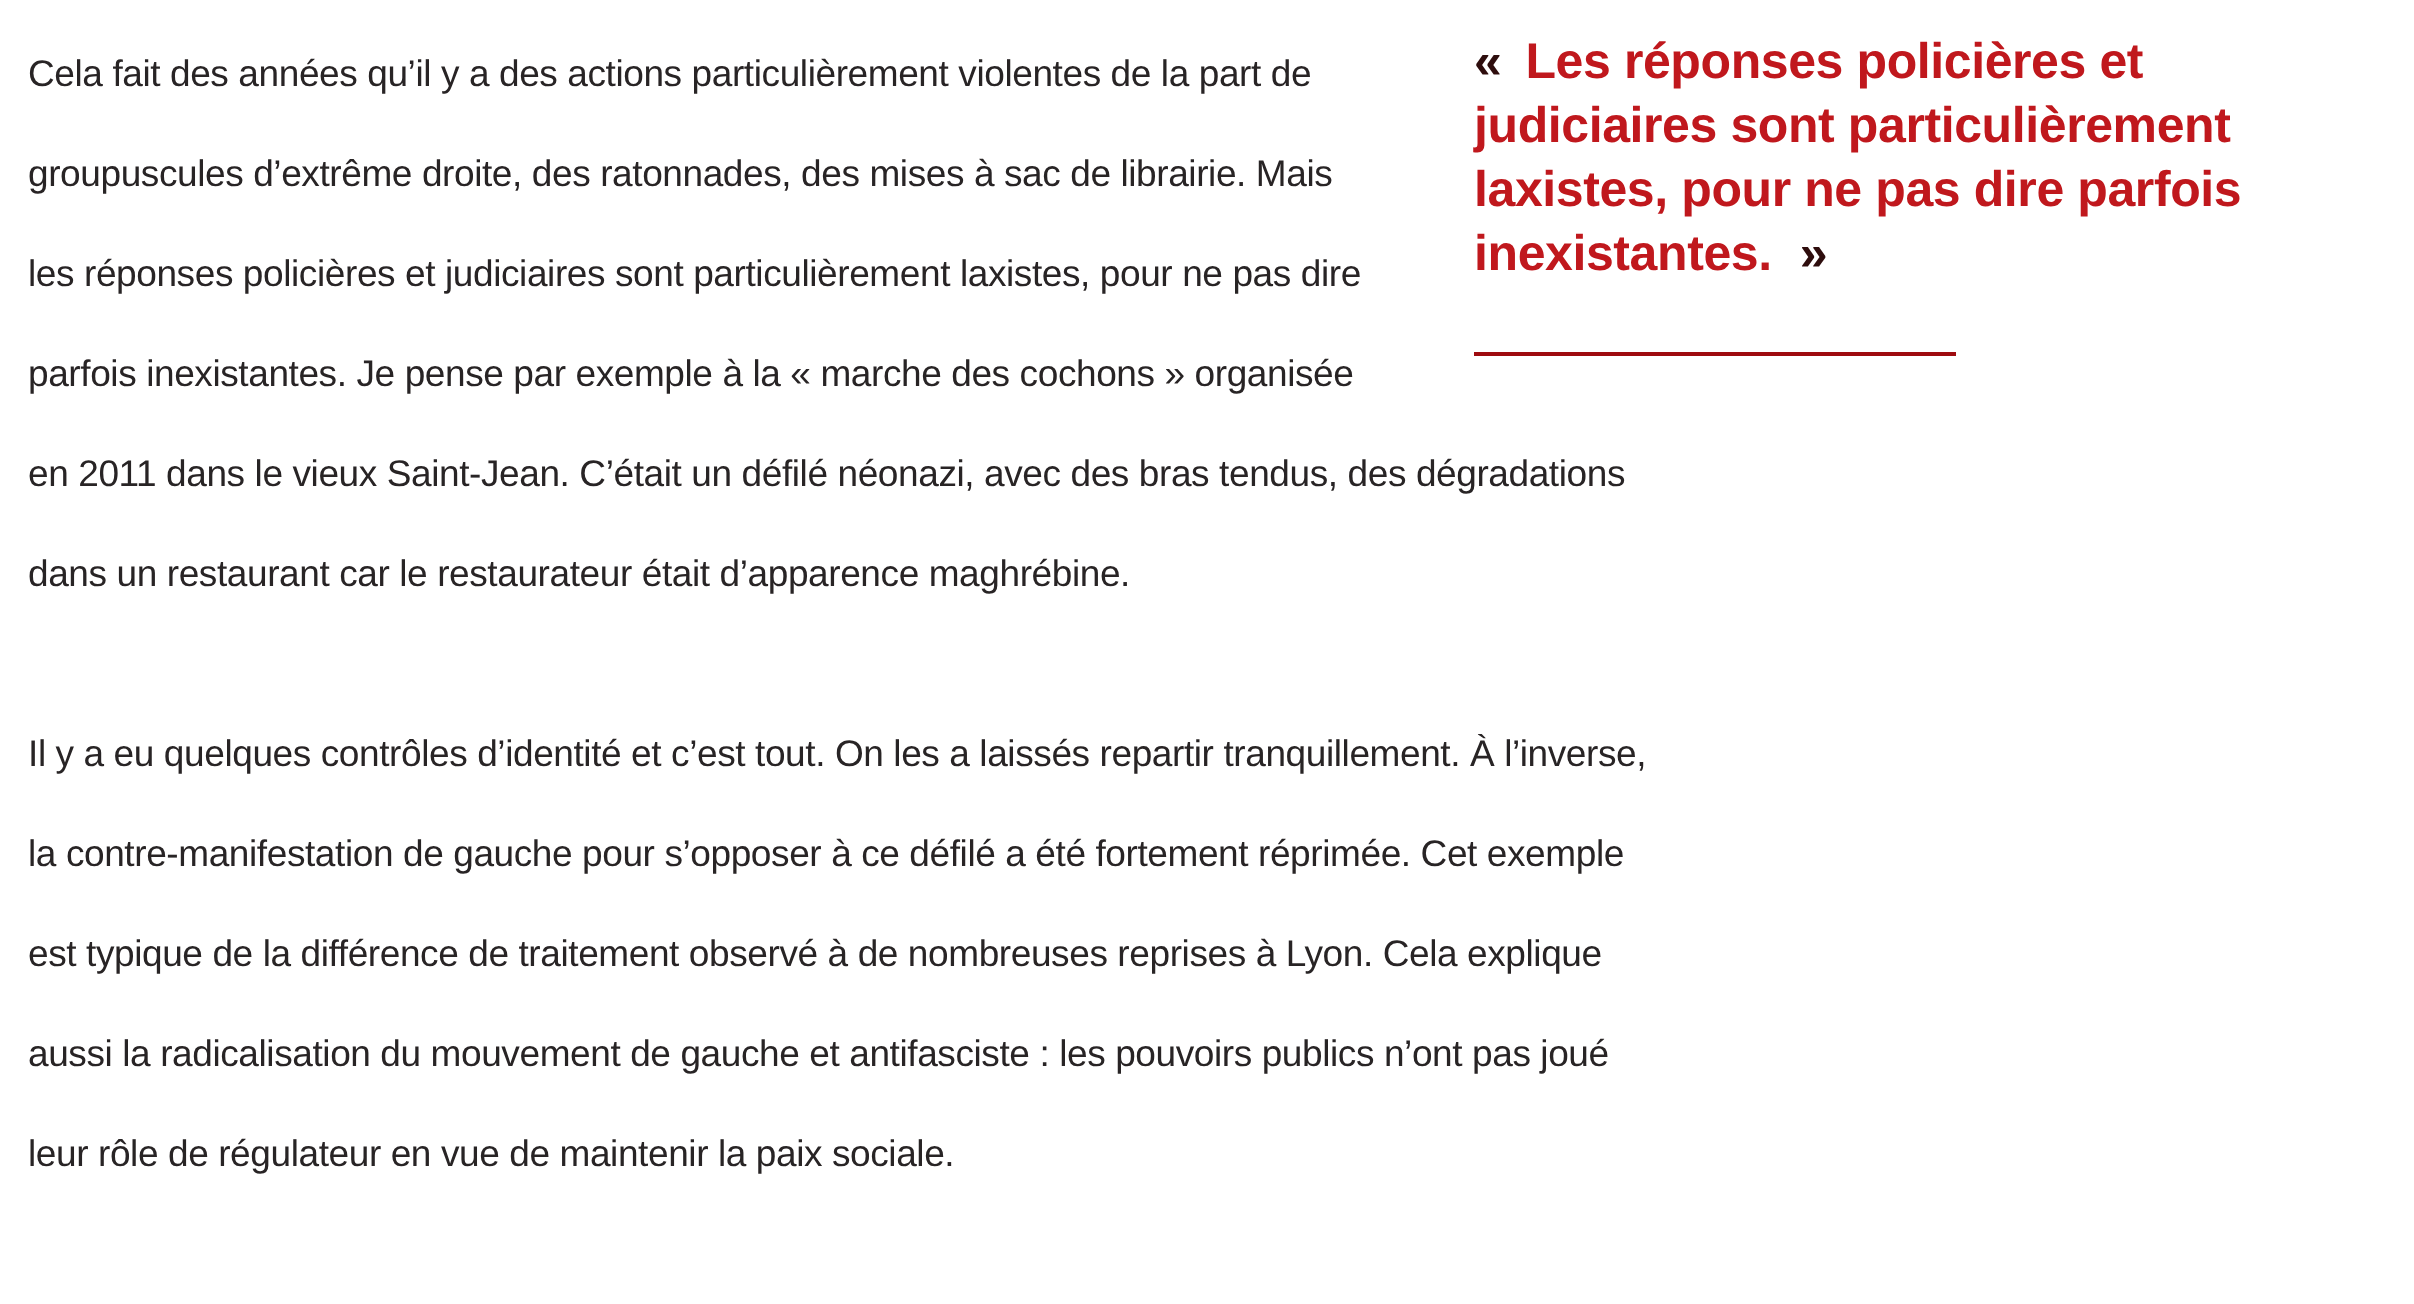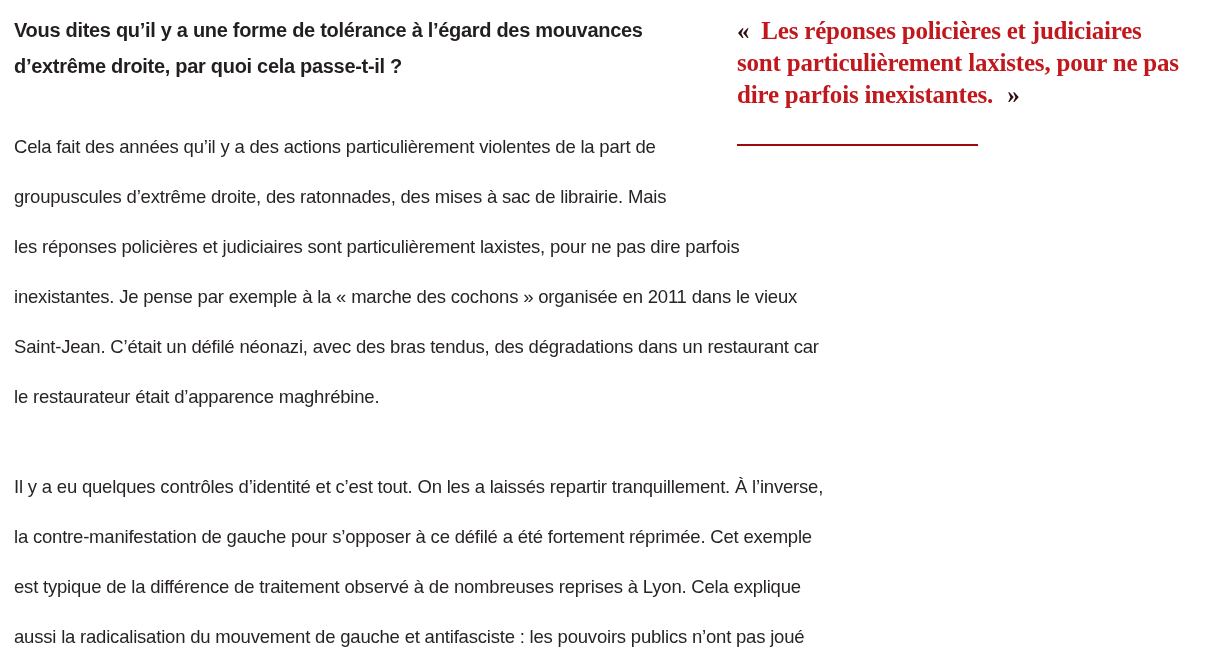--- a/index.html
+++ b/index.html
@@ -18,21 +18,21 @@
     font-family: "Liberation Sans", sans-serif;
   }
   .article-body {
     width: 816px;
   }
   
   .pull-quote {
     float: right;
     width: 453px;
     margin: 3px -360px 30px 45px;
-    font-family: Liberation Serif, serif;
+    font-family: Liberation Sans, sans-serif;
     font-weight: bold;
     font-size: 25px;
     line-height: 32px;
     color: var(--quote-red, #c0181d);
     letter-spacing: -0.2px;
   }
   .pull-quote .guillemet {
     color: var(--quote-mark, #2e0d0d);
   }
   .pull-quote .guillemet.open { margin-right: 12px; }
@@ -65,20 +65,19 @@
 <body>
 
 <div class="page" style="--quote-red: #c0181d; --quote-mark: #2e0d0d; --divider-red: #9e0b0f;">
   <div class="article-body">
 
     <aside class="pull-quote">
       <span class="guillemet open">«</span><span>Les réponses policières et judiciaires sont particulièrement laxistes, pour ne pas dire parfois inexistantes.</span><span class="guillemet close">»</span>
       <hr class="pull-quote-divider">
     </aside>
 
-    <h2 class="question-heading">Vous dites qu’il y a une forme de tolérance à l’égard des mouvances d’extrême droite, par quoi cela passe-t-il ?</h2>
 
     <p class="article-paragraph">Cela fait des années qu’il y a des actions particulièrement violentes de la part de groupuscules d’extrême droite, des ratonnades, des mises à sac de librairie. Mais les réponses policières et judiciaires sont particulièrement laxistes, pour ne pas dire parfois inexistantes. Je pense par exemple à la « marche des cochons » organisée en 2011 dans le vieux Saint-Jean. C’était un défilé néonazi, avec des bras tendus, des dégradations dans un restaurant car le restaurateur était d’apparence maghrébine.</p>
 
     <p class="article-paragraph">Il y a eu quelques contrôles d’identité et c’est tout. On les a laissés repartir tranquillement. À l’inverse, la contre-manifestation de gauche pour s’opposer à ce défilé a été fortement réprimée. Cet exemple est typique de la différence de traitement observé à de nombreuses reprises à Lyon. Cela explique aussi la radicalisation du mouvement de gauche et antifasciste : les pouvoirs publics n’ont pas joué leur rôle de régulateur en vue de maintenir la paix sociale.</p>
 
   </div>
 </div>
 
 </body></html>

